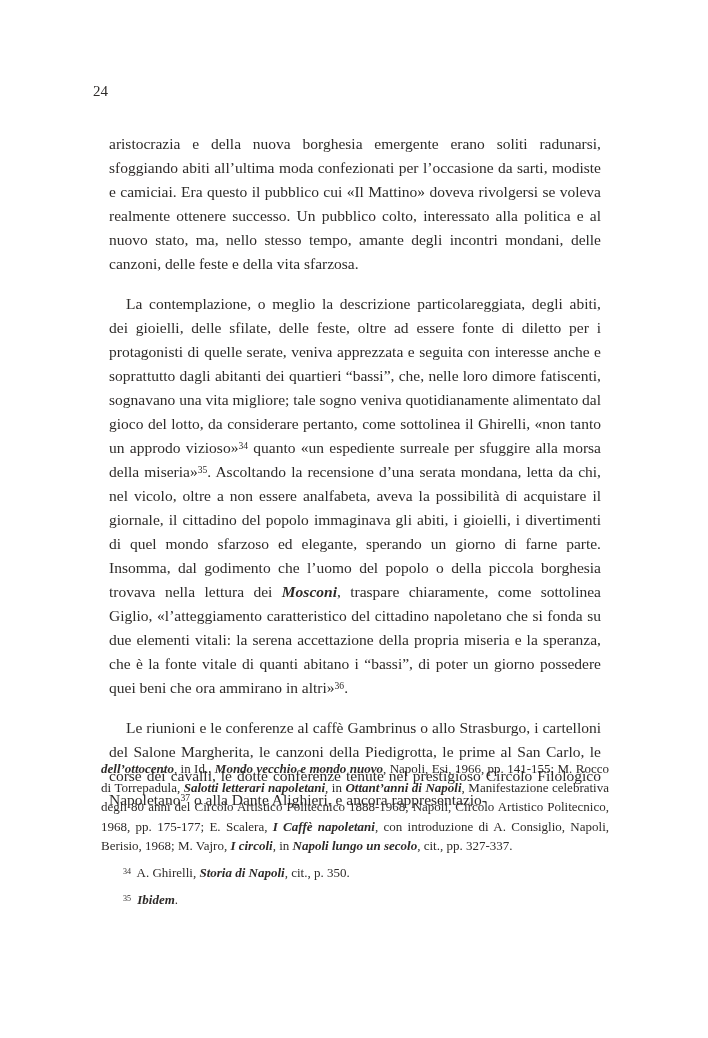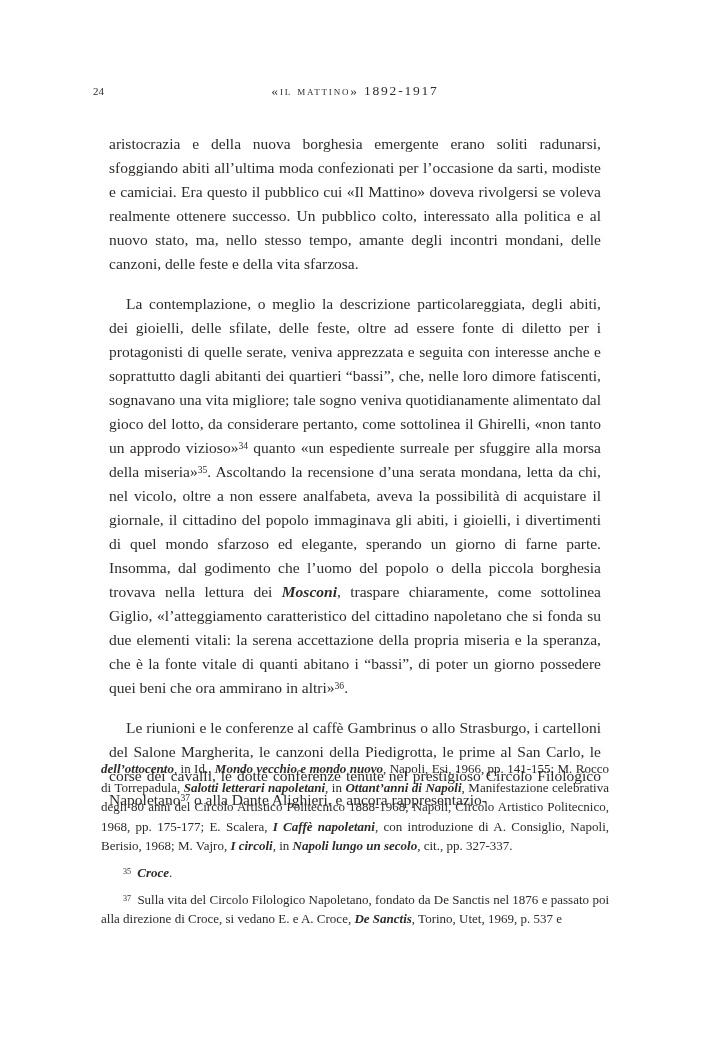--- a/index.html
+++ b/index.html
@@ -16,21 +16,21 @@
     position: absolute;
     left: 93px;
     top: 82px;
     width: 524px;
     height: 20px;
   }
   .pagenum {
     position: absolute;
     left: 0;
     top: 0;
-    font-size: 11px;
+    font-size: 15px;
     line-height: 18px;
   }
   .running-title {
     display: block;
     text-align: center;
     font-variant: small-caps;
     letter-spacing: 1.8px;
     font-size: 13.5px;
     line-height: 18px;
   }
@@ -64,28 +64,27 @@
   .fn sup { margin-right: 3px; }
   .it { font-style: italic; font-weight: bold; }
 </style>
 </head>
 <body>
 
 <div class="page">
 
   <header class="running-head">
     <span class="pagenum">24</span>
-    <span class="running-title">«il mattino» 1892-1917</span>
   </header>
 
   <main class="body-text">
     <p class="para" lang="it"><span>aristocrazia e della nuova borghesia emergente erano soliti radunarsi, sfoggiando abiti all’ultima moda confezionati per l’occasione da sarti, modiste e camiciai. Era questo il pubblico cui «Il Mattino» doveva rivolgersi se voleva realmente ottenere successo. Un pubblico colto, interessato alla politica e al nuovo stato, ma, nello stesso tempo, amante degli incontri mondani, delle canzoni, delle feste e della vita sfarzosa.</span></p>
     <p class="para indented" lang="it"><span>La contemplazione, o meglio la descrizione particolareggiata, degli abiti, dei gioielli, delle sfilate, delle feste, oltre ad essere fonte di diletto per i protagonisti di quelle serate, veniva apprezzata e seguita con interesse anche e soprattutto dagli abitanti dei quartieri “bassi”, che, nelle loro dimore fatiscenti, sognavano una vita migliore; tale sogno veniva quotidianamente alimentato dal gioco del lotto, da considerare pertanto, come sottolinea il Ghirelli, «non tanto un approdo vizioso»</span><sup>34</sup><span> quanto «un espediente surreale per sfuggire alla morsa della miseria»</span><sup>35</sup><span>. Ascoltando la recensione d’una serata mondana, letta da chi, nel vicolo, oltre a non essere analfabeta, aveva la possibilità di acquistare il giornale, il cittadino del popolo immaginava gli abiti, i gioielli, i divertimenti di quel mondo sfarzoso ed elegante, sperando un giorno di farne parte. Insomma, dal godimento che l’uomo del popolo o della piccola borghesia trovava nella lettura dei </span><span class="it">Mosconi</span><span>, traspare chiaramente, come sottolinea Giglio, «l’atteggiamento caratteristico del cittadino napoletano che si fonda su due elementi vitali: la serena accettazione della propria miseria e la speranza, che è la fonte vitale di quanti abitano i “bassi”, di poter un giorno possedere quei beni che ora ammirano in altri»</span><sup>36</sup><span>.</span></p>
     <p class="para indented" lang="it"><span>Le riunioni e le conferenze al caffè Gambrinus o allo Strasburgo, i cartelloni del Salone Margherita, le canzoni della Piedigrotta, le prime al San Carlo, le corse dei cavalli, le dotte conferenze tenute nel prestigioso Circolo Filologico Napoletano</span><sup>37</sup><span> o alla Dante Alighieri, e ancora rappresentazio-</span></p>
   </main>
 
   <footer class="footnotes">
     <p class="fn" lang="it"><span class="it">dell’ottocento</span><span>, in Id., </span><span class="it">Mondo vecchio e mondo nuovo</span><span>, Napoli, Esi, 1966, pp. 141-155; M. Rocco di Torrepadula, </span><span class="it">Salotti letterari napoletani</span><span>, in </span><span class="it">Ottant’anni di Napoli</span><span>, Manifestazione celebrativa degli 80 anni del Circolo Artistico Politecnico 1888-1968, Napoli, Circolo Artistico Politecnico, 1968, pp. 175-177; E. Scalera, </span><span class="it">I Caffè napoletani</span><span>, con introduzione di A. Consiglio, Napoli, Berisio, 1968; M. Vajro, </span><span class="it">I circoli</span><span>, in </span><span class="it">Napoli lungo un secolo</span><span>, cit., pp. 327-337.</span></p>
-    <p class="fn numbered" lang="it"><sup>35</sup><span class="it"> Croce</span><span>.</span></p>
-    <p class="fn numbered" lang="it"><sup>37</sup><span> Sulla vita del Circolo Filologico Napoletano, fondato da De Sanctis nel 1876 e passato poi alla direzione di Croce, si vedano E. e A. Croce, </span><span class="it">De Sanctis</span><span>, Torino, Utet, 1969, p. 537 e</span></p>
+    <p class="fn numbered" lang="it"><sup>34</sup><span> A. Ghirelli, </span><span class="it">Storia di Napoli</span><span>, cit., p. 350.</span></p>
+    <p class="fn numbered" lang="it"><sup>35</sup><span class="it"> Ibidem</span><span>.</span></p>
   </footer>
 
 </div>
 
 </body></html>

